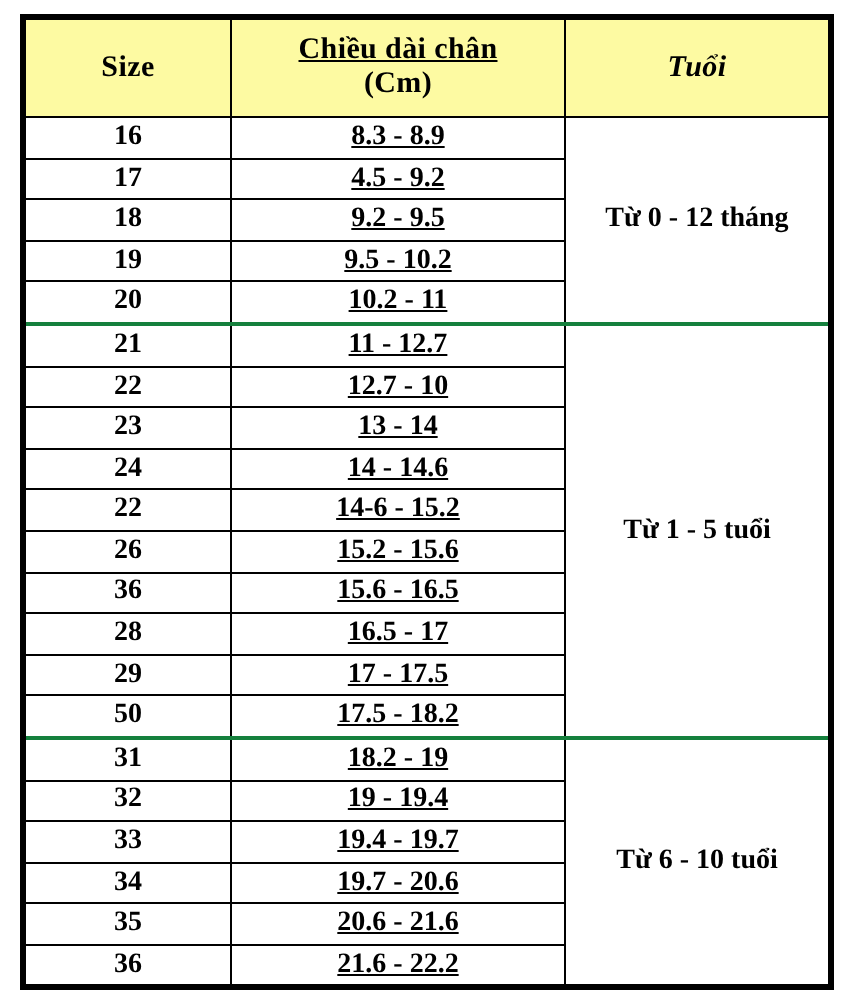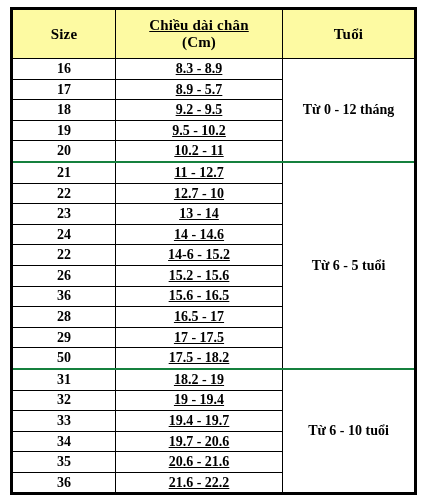--- a/index.html
+++ b/index.html
@@ -59,20 +59,21 @@
     padding-bottom: 6px;
   }
   th.head-len {
     vertical-align: middle;
   }
   th.head-len .len-l1 { display: block; text-decoration: underline; }
   th.head-len .len-l2 { display: block; }
   th.head-age {
     vertical-align: bottom;
     padding-bottom: 6px;
+    font-style: italic;
   }
 
   
   table.size-chart tbody td {
     height: 19.6px;
     font-size: 14px;
   }
   td.cell-size { font-size: 14px; }
   td.cell-len  { font-size: 14px; text-decoration: underline; }
   td.cell-age  {
@@ -104,38 +105,38 @@
       </tr>
     </thead>
     <tbody id="chart-body">
         <tr>
           <td class="cell-size">16</td>
           <td class="cell-len">8.3 - 8.9</td>
           <td class="cell-age" rowspan="5">Từ 0 - 12 tháng</td>
         </tr>
         <tr>
           <td class="cell-size">17</td>
-          <td class="cell-len">8.9 - 5.7</td>
+          <td class="cell-len">4.5 - 9.2</td>
         </tr>
         <tr>
           <td class="cell-size">18</td>
           <td class="cell-len">9.2 - 9.5</td>
         </tr>
         <tr>
           <td class="cell-size">19</td>
           <td class="cell-len">9.5 - 10.2</td>
         </tr>
         <tr>
           <td class="cell-size">20</td>
           <td class="cell-len">10.2 - 11</td>
         </tr>
         <tr class="group-start">
           <td class="cell-size">21</td>
           <td class="cell-len">11 - 12.7</td>
-          <td class="cell-age" rowspan="10">Từ 6 - 5 tuổi</td>
+          <td class="cell-age" rowspan="10">Từ 1 - 5 tuổi</td>
         </tr>
         <tr>
           <td class="cell-size">22</td>
           <td class="cell-len">12.7 - 10</td>
         </tr>
         <tr>
           <td class="cell-size">23</td>
           <td class="cell-len">13 - 14</td>
         </tr>
         <tr>

